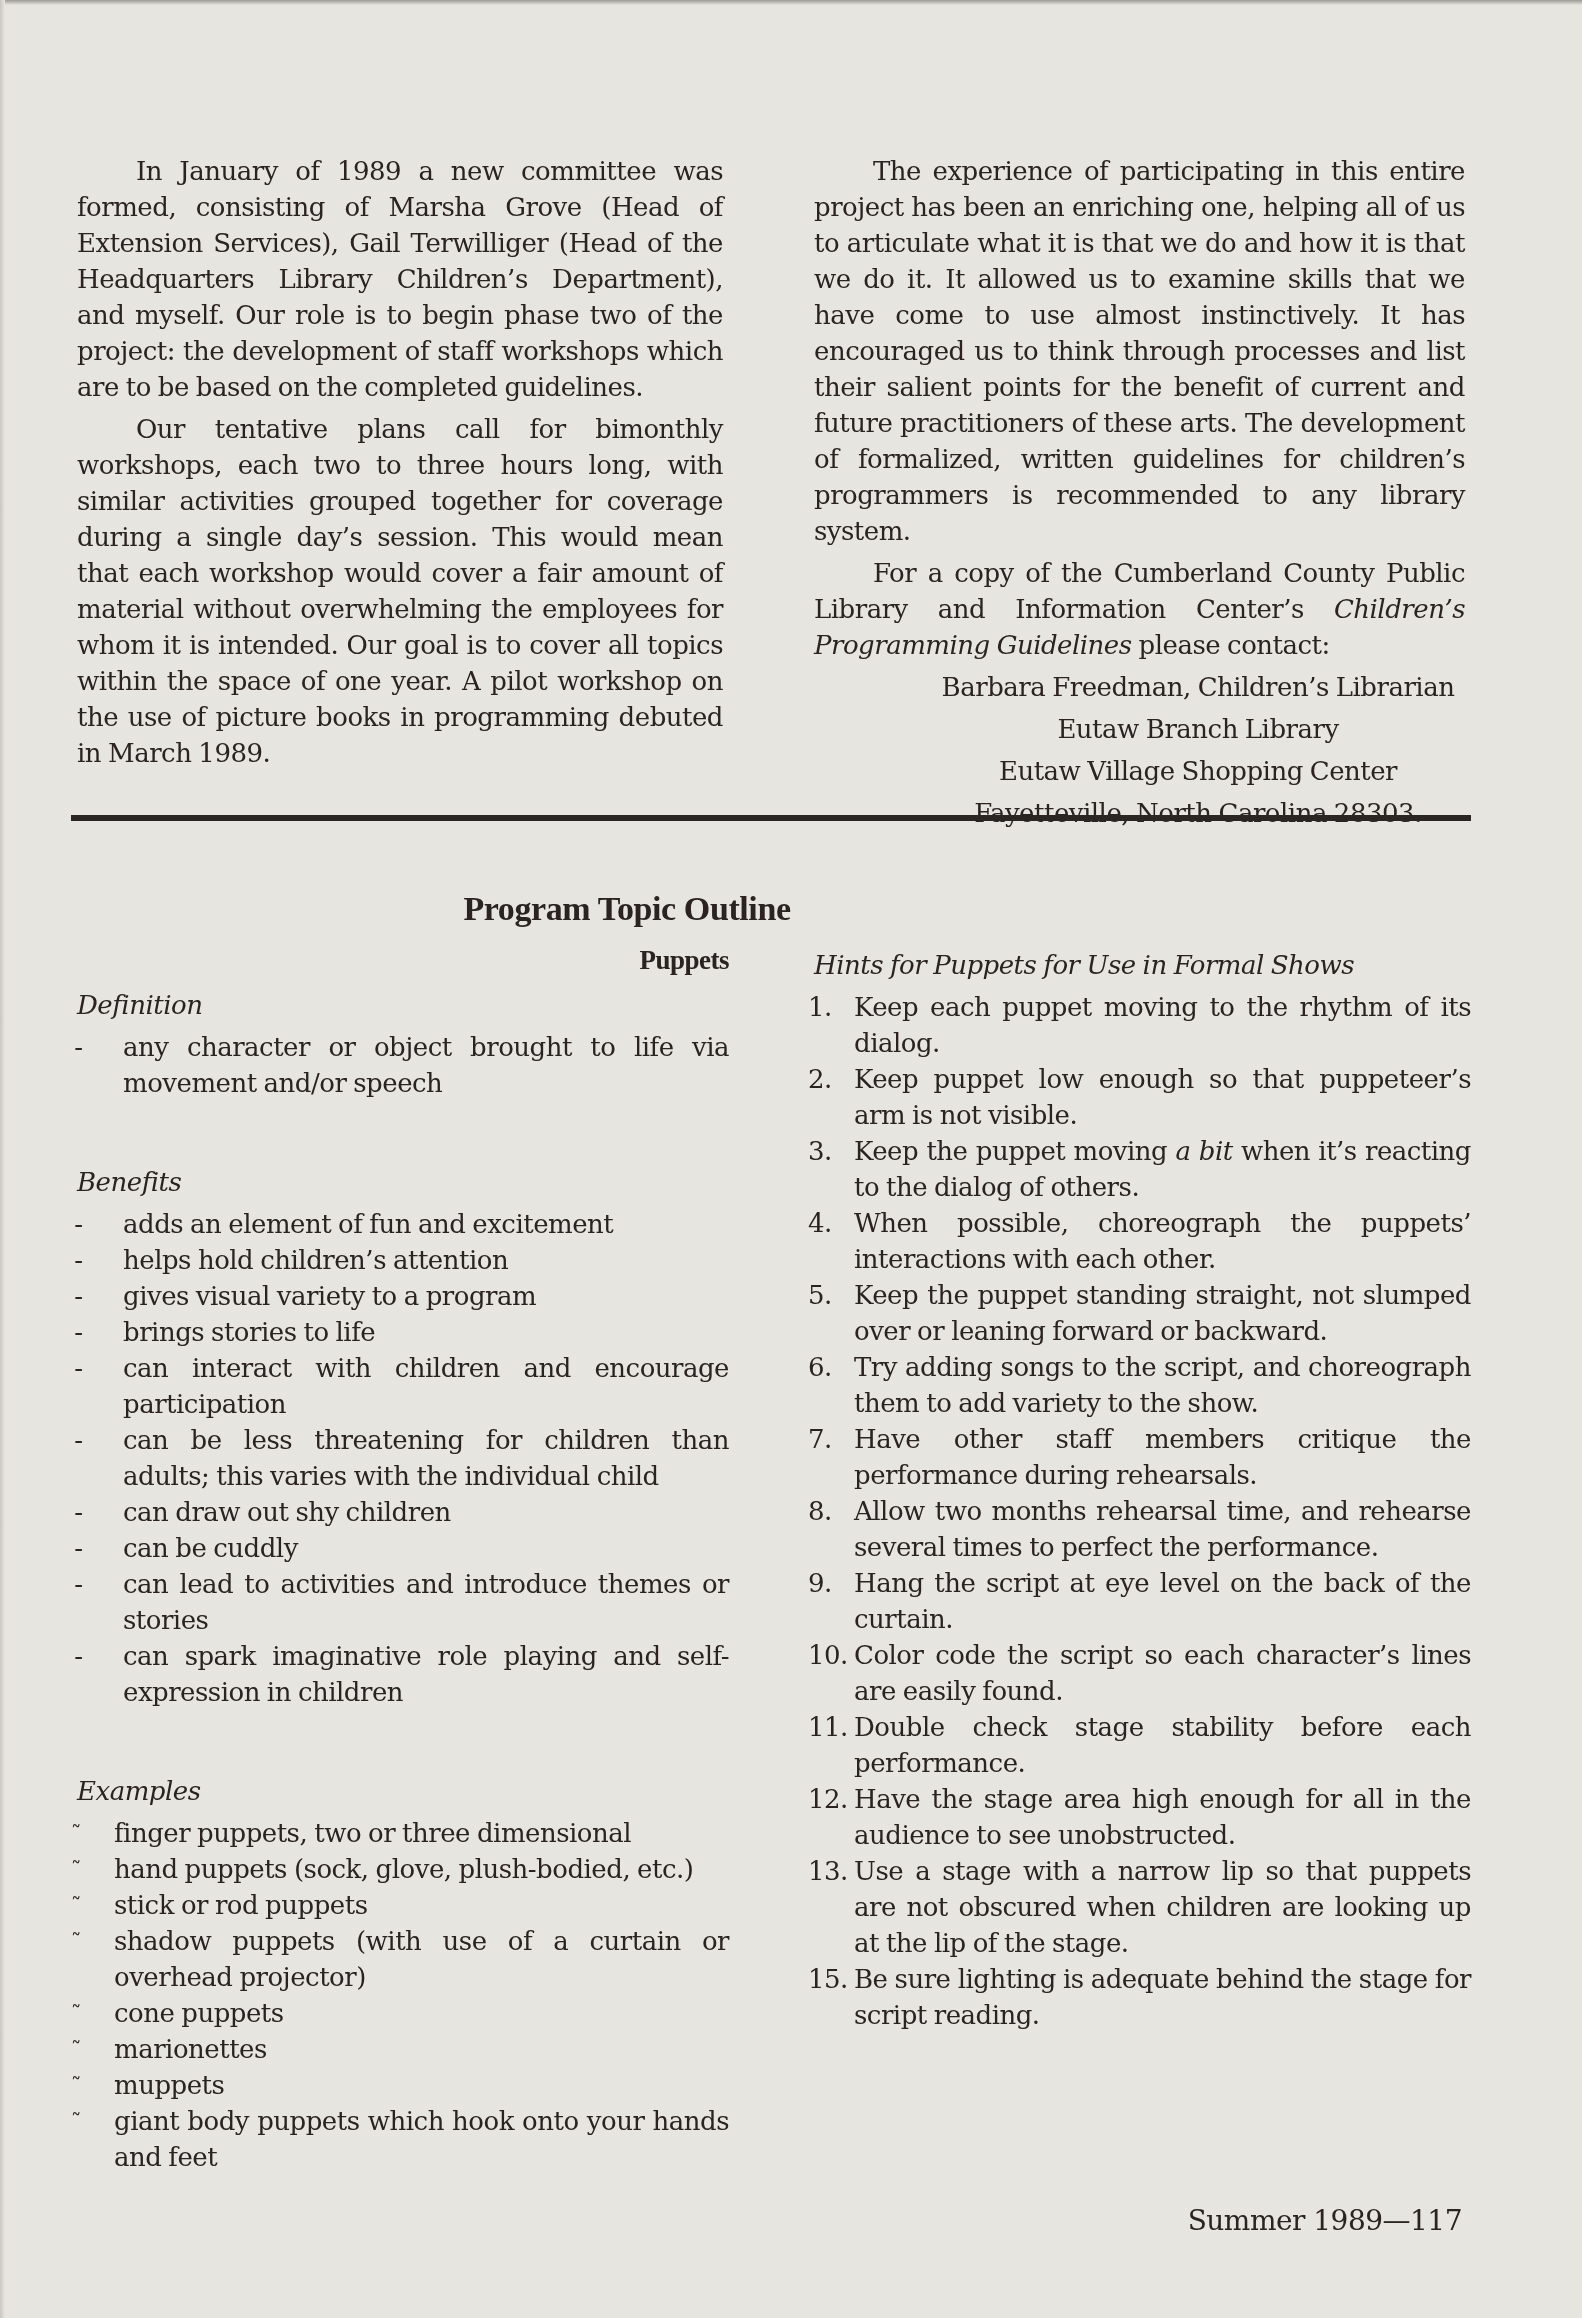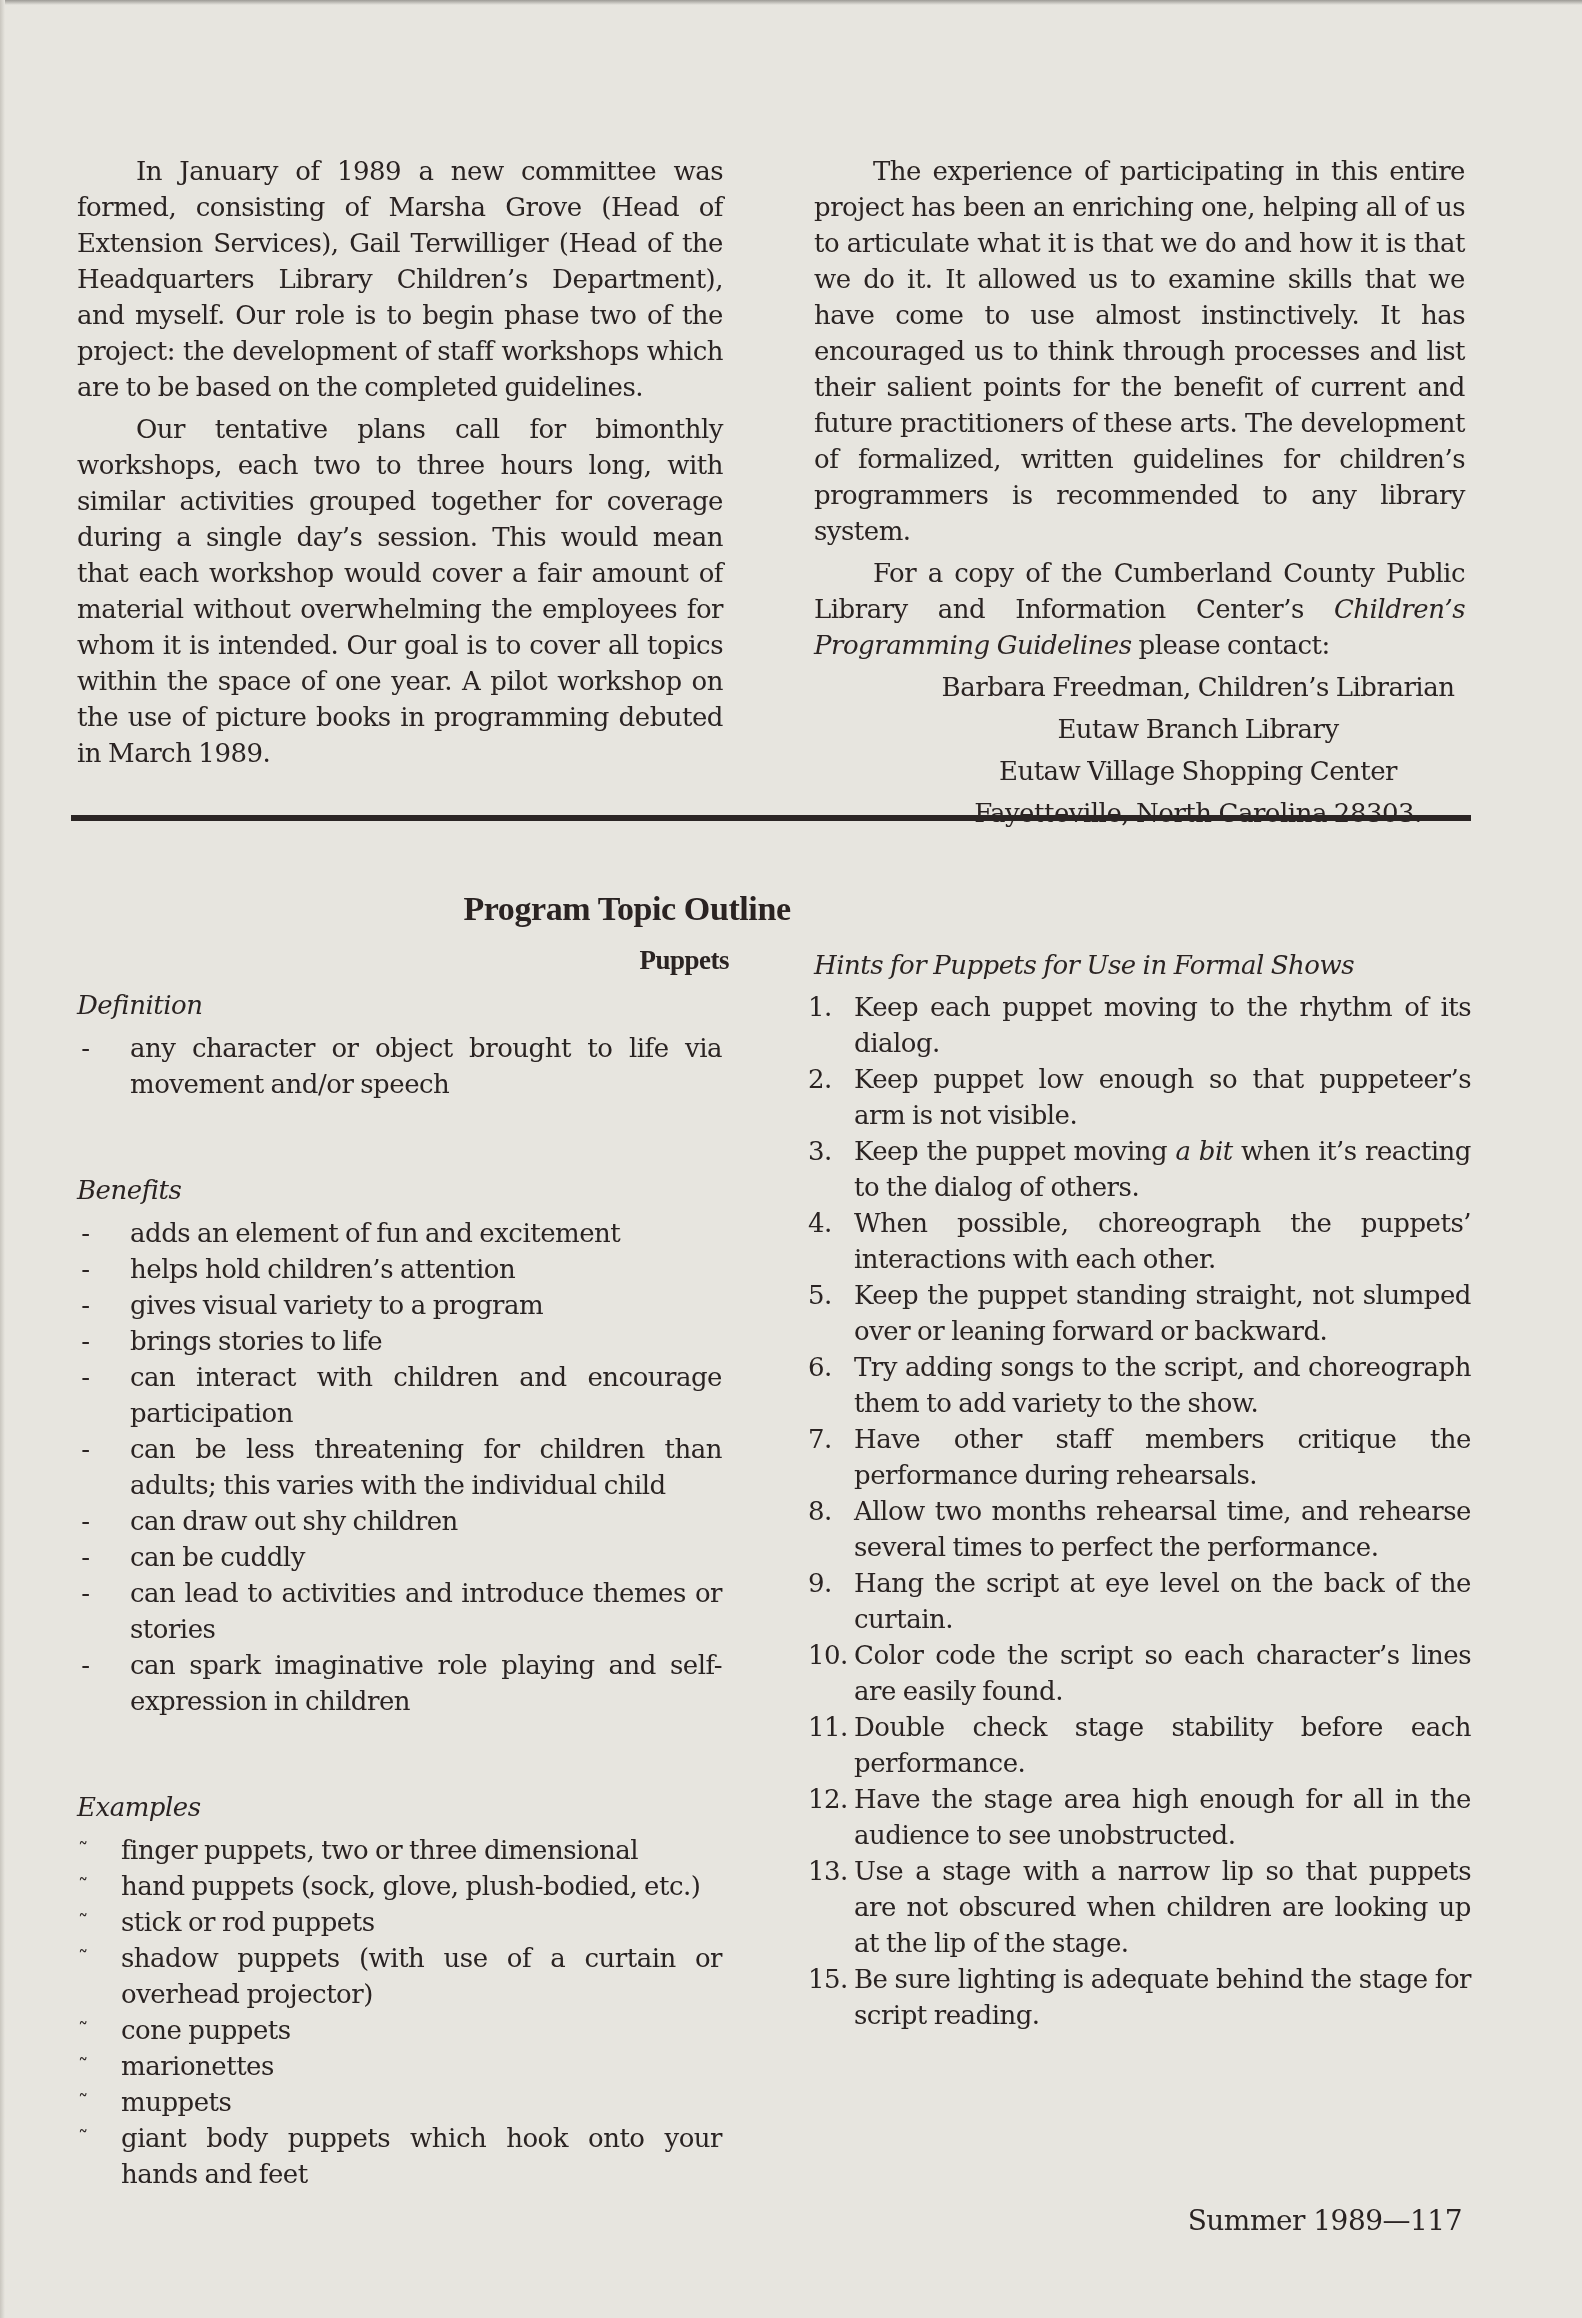--- a/index.html
+++ b/index.html
@@ -46,21 +46,21 @@
   }
   #col-bottom-left { left: 71px; top: 940px; width: 658px; }
   #col-bottom-right { left: 808px; top: 941px; width: 663px; }
   .sub-title {
     text-align: right; font-weight: bold;
     font-family: "Liberation Serif", serif;
     font-size: 27px; line-height: 41px; margin: 0 0 6.3px 0;
   }
   .italic-head { font-style: italic; text-align: left; }
   .gap-lg { height: 57px; }
-  ul.dash { list-style: none; margin: 7px; padding: 0; }
+  ul.dash { list-style: none; margin: 0; padding: 0; }
   ul.dash li { position: relative; padding-left: 52px; }
   ul.dash li::before { content: "-"; position: absolute; left: 3.2px; top: 0; }
   ul.dash.tilde li { padding-left: 43px; }
   ul.dash.tilde li::before { content: "\02DC"; left: 0; transform: rotate(0deg); font-size: 20.6px; }
   ol.hints { list-style: none; margin: 0; padding: 0; }
   ol.hints li { position: relative; padding-left: 46px; }
   ol.hints li .num { position: absolute; left: 0; top: 0; width: 44px; text-align: left; }
   em { font-style: italic; }
   .footer {
     position: absolute; right: 120px; top: 2203px;

